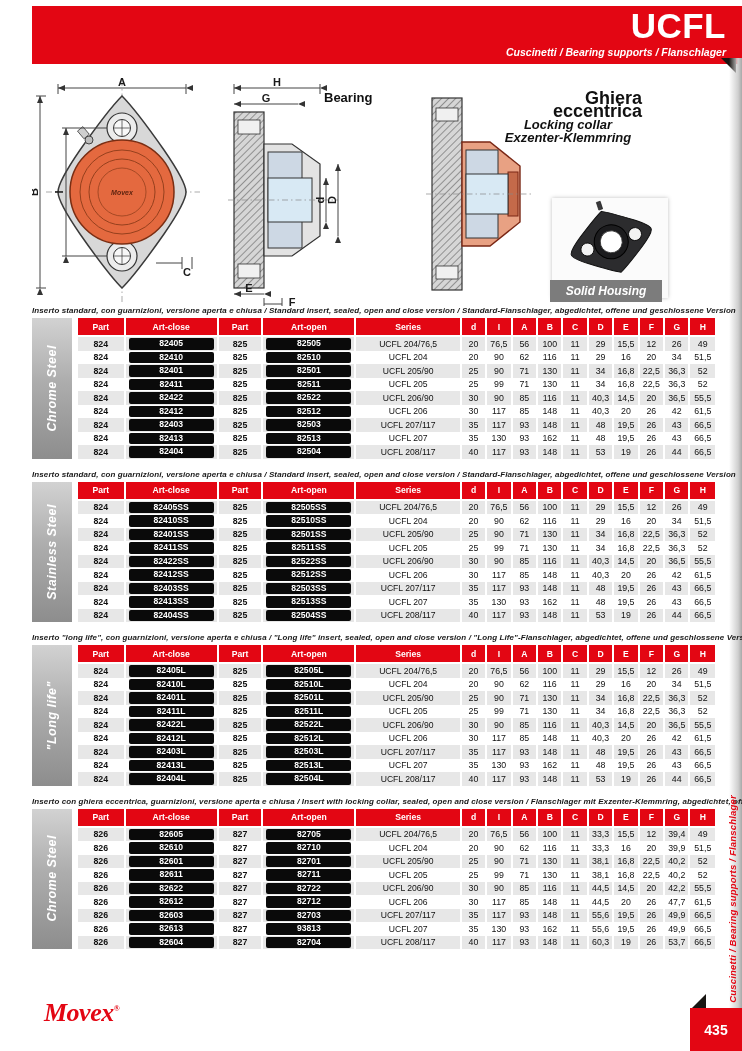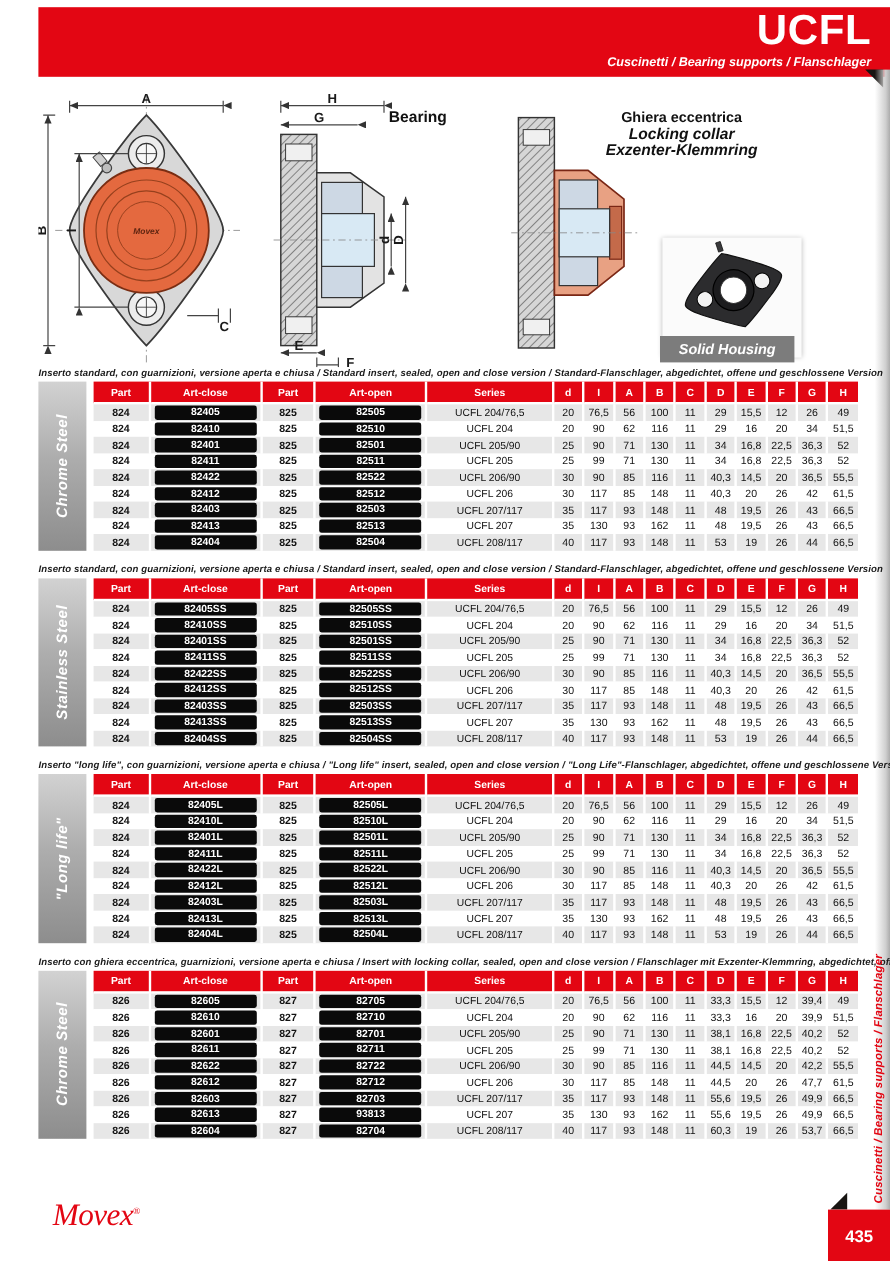--- a/index.html
+++ b/index.html
@@ -28,21 +28,21 @@
   .page-edge {
     position:absolute; top:58px; right:0; width:13px; height:950px;
     background:linear-gradient(to right, rgba(255,255,255,0), #cfcfcf 70%, #a8a8a8);
   }
 
   
   .diagrams { position:absolute; top:78px; left:32px; width:695px; height:228px; }
   .fig { position:absolute; }
   .std-label { position:absolute; left:292px; top:12px; font-size:13px; font-weight:800; }
   .locking-labels { position:absolute; left:462px; top:14px; width:148px; text-align:center; line-height:13px; }
-  .locking-labels .l1 { font-size:12px; font-weight:800; }
+  .locking-labels .l1 { font-size:18px; font-weight:800;text-align:right; }
   .locking-labels .l2, .locking-labels .l3 { font-size:13px; font-weight:800; font-style:italic; }
   .solid-housing {
     position:absolute; left:520px; top:120px; width:116px; height:100px;
     background:#fbfbfb; box-shadow:0 0 4px rgba(0,0,0,0.25);
   }
   .solid-housing svg { display:block; }
   .sh-caption {
     position:absolute; left:-2px; bottom:-4px; width:112px; height:22px;
     background:#7c7c7c; color:#fff; font-size:12px; font-weight:800; font-style:italic;
     text-align:center; line-height:22px;
@@ -90,21 +90,21 @@
   .ptable col.c-series { width:104px; }
   .ptable col.c-num { width:25.1px; }
   .art-pill {
     display:block; margin:1px 3px; background:#0a0a0a; color:#fff;
     font-weight:700; font-size:8.6px; line-height:11.5px; border-radius:2px;
   }
 
   
   .movex-logo {
     position:absolute; left:44px; top:998px; color:#e30613;
-    font-size:26px; font-weight:400; font-style:italic; letter-spacing:-0.5px;
+    font-size:26px; font-weight:700; font-style:italic; letter-spacing:-0.5px;
     font-family:"Liberation Serif", serif;
   }
   .movex-logo sup { font-size:8px; font-style:normal; }
   .side-vertical {
     position:absolute; right:4px; bottom:48px;
     writing-mode:vertical-rl; transform:rotate(180deg);
     color:#e30613; font-size:9.5px; font-weight:700; font-style:italic; letter-spacing:0.2px;
   }
   .pagenum-box {
     position:absolute; right:0; bottom:0; width:52px; height:43px;

